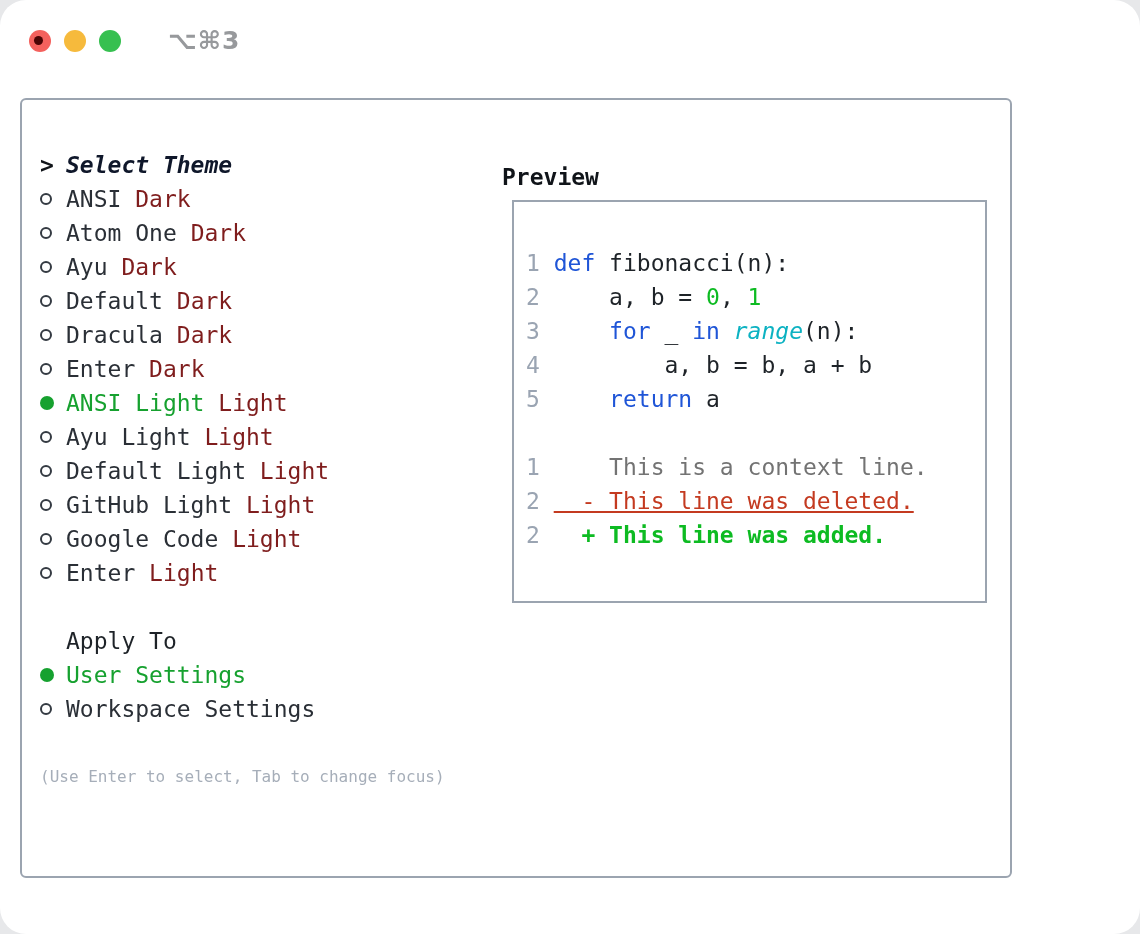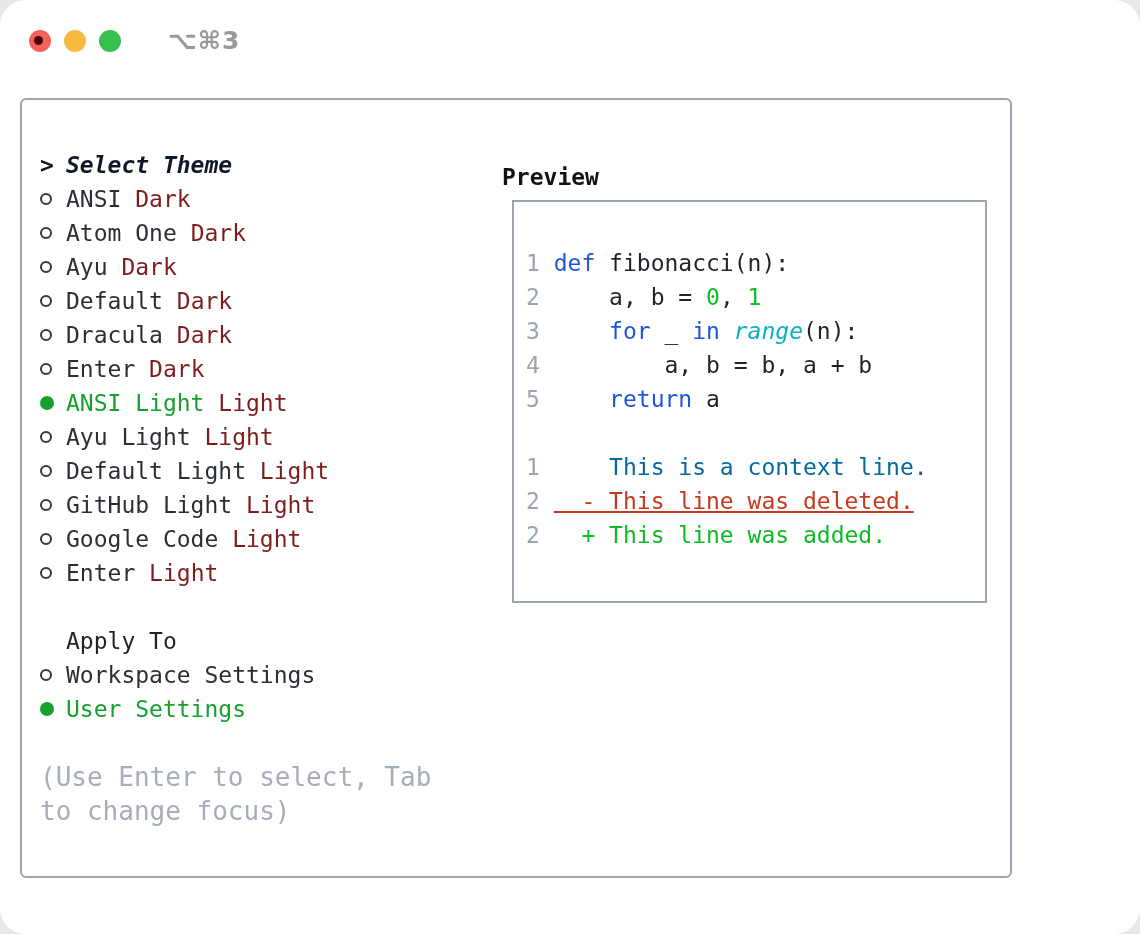--- a/index.html
+++ b/index.html
@@ -47,42 +47,42 @@
   .marker{width:26px;flex:0 0 26px;display:flex;align-items:center;}
   .radio{width:12px;height:12px;border-radius:50%;border:2px solid #343a42;box-sizing:border-box;}
   .radio.filled{border:none;width:14px;height:14px;background:#16a12f;}
   .prompt{font-weight:700;color:#101419;font-size:23px;}
   .hdr{font-weight:700;color:#0f172a;font-style:italic;}
   .t-name{color:#2a2f36;}
   .t-name.sel{color:#16a12f;text-align:right;}
   .t-var{color:#7f1d1d;}
   .spacer{height:34px;}
   .help{
-    margin-top:0;width:420px;color:#a6aeb9;font-size:26px;line-height:34px;
+    margin-top:0;width:420px;color:#a6aeb9;font-size:16px;line-height:34px;
     white-space:normal;
   }
   
   .preview-header{
     position:absolute;left:480px;top:60px;height:34px;display:flex;align-items:center;
     font-size:23px;font-weight:700;color:#101419;
   }
   .preview-box{
     position:absolute;left:490px;top:100px;width:475px;height:403px;
     border:2px solid #9ba4b0;background:#ffffff;box-sizing:border-box;
     padding:44px 0 8px 12px;overflow:hidden;
   }
   .pre-line{height:34px;line-height:34px;font-size:23px;white-space:pre;}
   .tok-ln{color:#9aa4b2;}
   .tok-fg{color:#1e2328;}
   .tok-kw{color:#1f55d7;}
   .tok-fn{color:#0cb2c2;font-style:italic;}
   .tok-num{color:#0dbb22;}
-  .tok-ctx{color:#0369a1;text-align:right;}
+  .tok-ctx{color:#737373;text-align:right;}
   .tok-del{color:#c43a20;text-decoration:underline;}
-  .tok-add{color:#0dbb22;}
+  .tok-add{color:#0dbb22;font-weight:bold;}
 </style>
 </head>
 <body>
 
 <div class="window">
 
   <div class="titlebar">
     <span class="tl tl-red"></span>
     <span class="tl tl-yellow"></span>
     <span class="tl tl-green"></span>
@@ -113,22 +113,22 @@
         </div>
 
       <div class="spacer"></div>
 
       <div class="row">
         <span class="marker"></span>
         <span>Apply To</span>
       </div>
 
       <div id="apply-options">
+          <div class="row"><span class="marker"><span class="radio filled"></span></span><span class="t-name sel">User Settings</span></div>
           <div class="row"><span class="marker"><span class="radio"></span></span><span class="t-name">Workspace Settings</span></div>
-          <div class="row"><span class="marker"><span class="radio filled"></span></span><span class="t-name sel">User Settings</span></div>
         </div>
 
       <div class="spacer"></div>
 
       <div class="help">(Use Enter to select, Tab to change focus)</div>
     </div>
 
     <div class="preview-header">Preview</div>
 
     <div class="preview-box">

